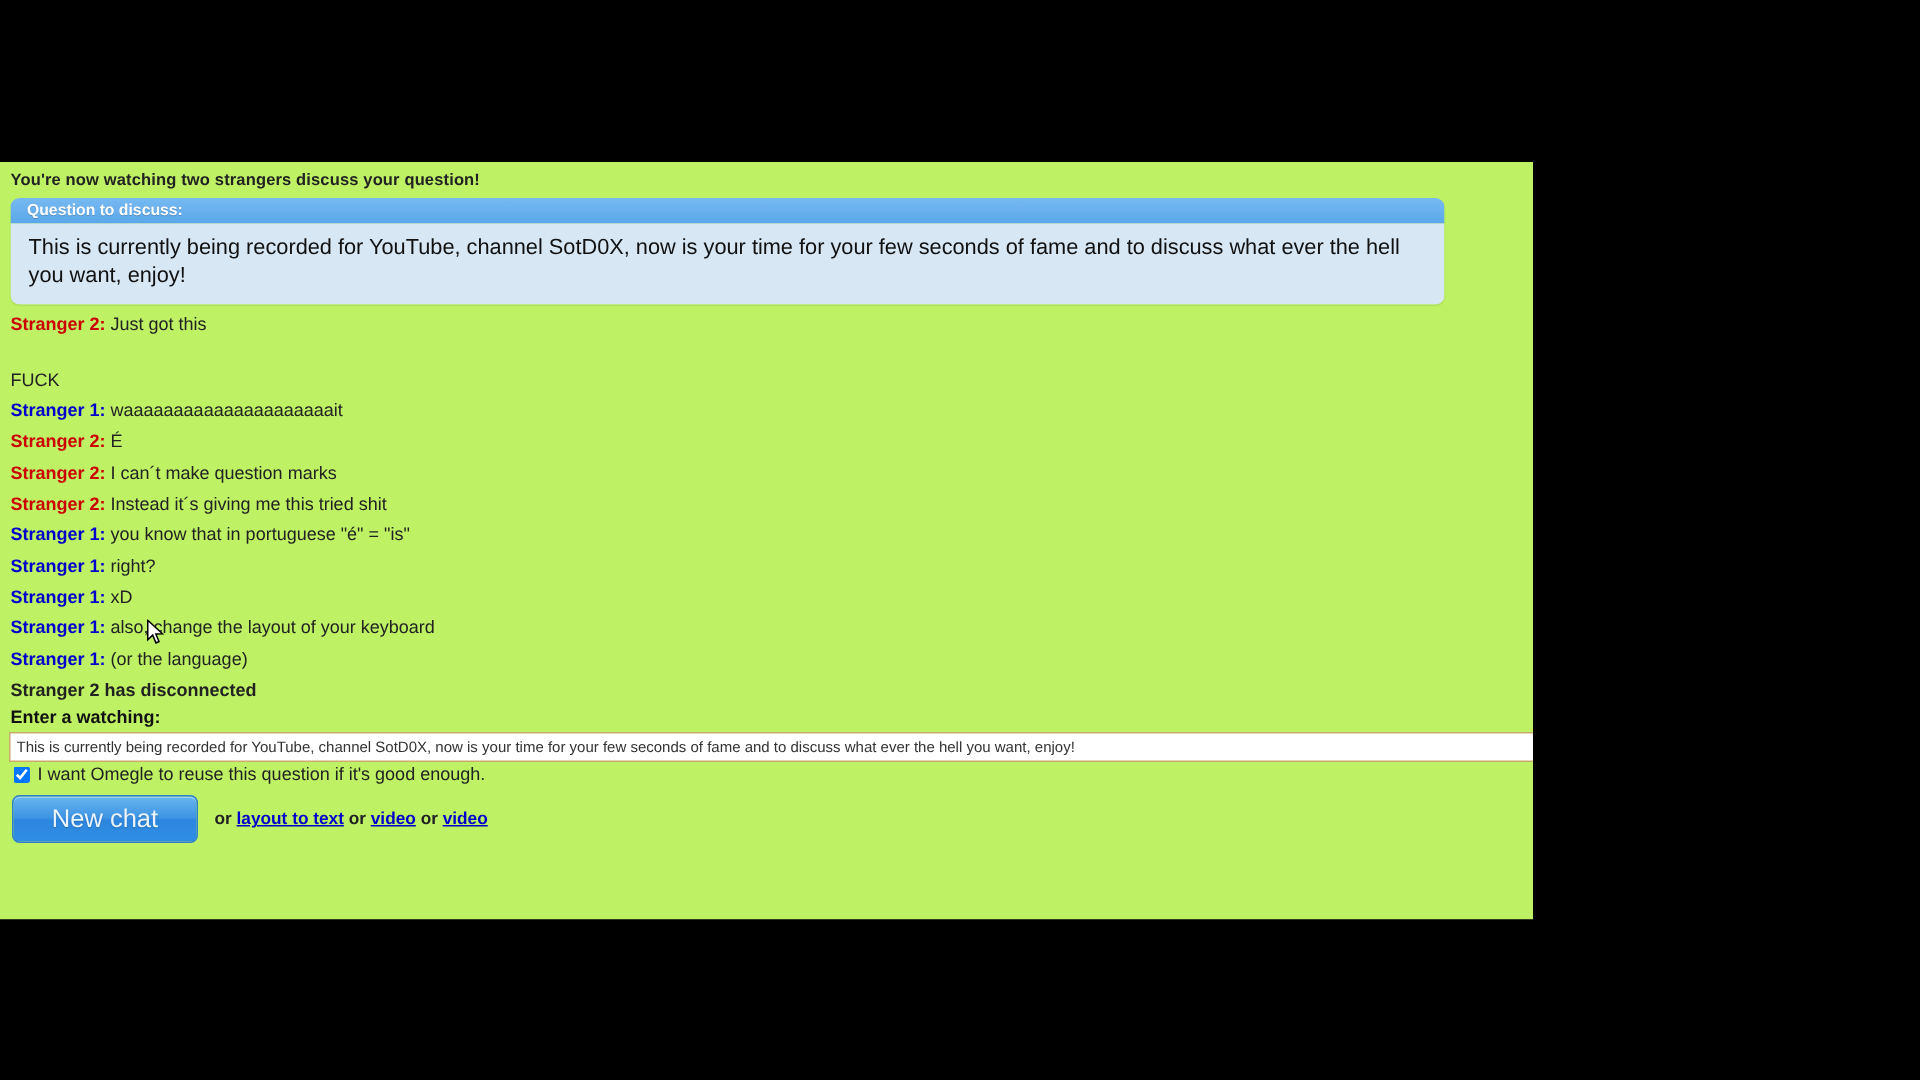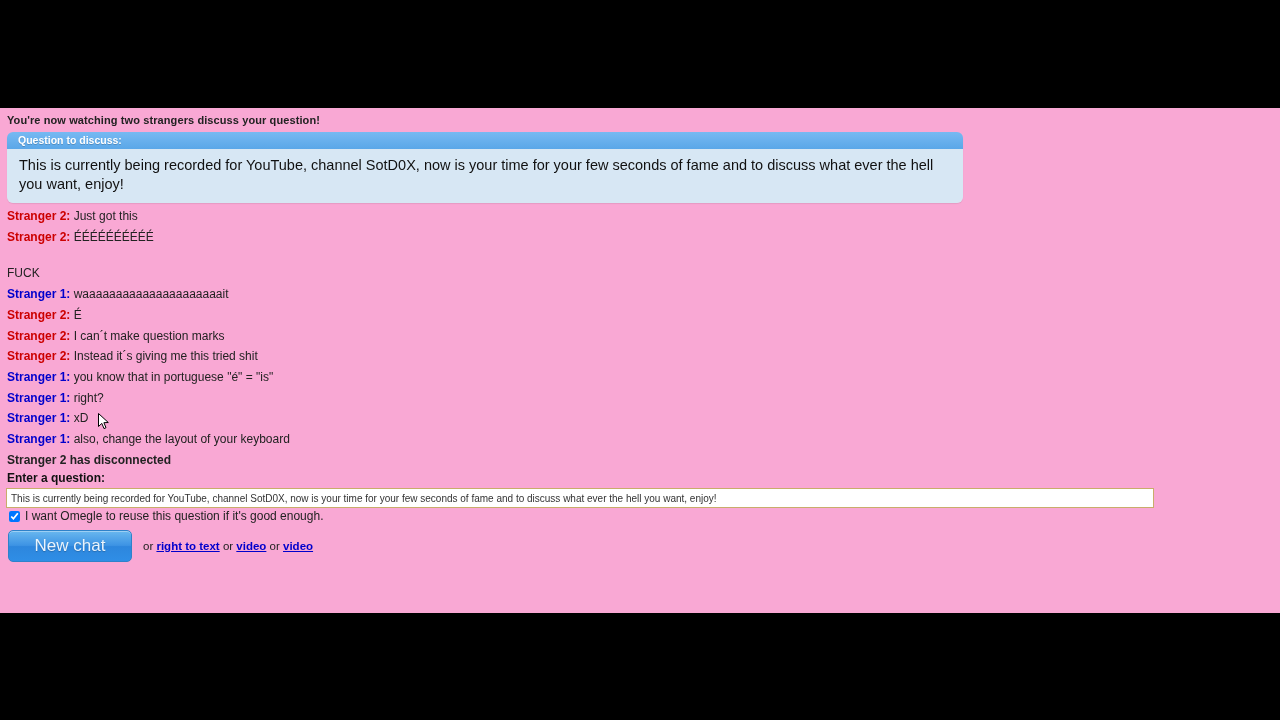--- a/index.html
+++ b/index.html
@@ -25,23 +25,23 @@
     z-index: 30;
   }
   #letterbox-top    { top: 0;    height: 108px; }
   #letterbox-bottom { top: 613px; height: 107px; }
 
   
   #page {
     position: absolute;
     top: 108px;
     left: 0;
-    width: 1280px;
+    width: 1022px;
     height: 505px;
-    background: #f9a8d4;
+    background: #bef264;
     overflow: hidden;
   }
 
   
   #status-line {
     font-size: 11px;
     font-weight: bold;
     color: #222222;
     padding: 6px 0 0 7px;
     line-height: 13px;
@@ -168,21 +168,21 @@
     color: #222222;
     margin-left: 11px;
     line-height: 14px;
   }
   #action-links a,
   #save-row a {
     color: #0000cc;
     text-decoration: underline;
     cursor: pointer;
   }
-  .sep-word { font-weight: normal; color: #222222; margin-top: 26px; }
+  .sep-word { font-weight: bold; color: #222222; margin-top: 26px; }
 
   
   #mouse-cursor {
     position: absolute;
     left: 98px;
     top: 305px;
     width: 12px;
     height: 18px;
     z-index: 25;
     pointer-events: none;
@@ -198,47 +198,47 @@
 
   <div id="status-line">You're now watching two strangers discuss your question!</div>
 
   <div id="question-banner">
     <div id="question-banner-header">Question to discuss:</div>
     <div id="question-banner-body">This is currently being recorded for YouTube, channel SotD0X, now is your time for your few seconds of fame and to discuss what ever the hell you want, enjoy!</div>
   </div>
 
   <div id="chat-log">
       <div class="chat-line"><span class="speaker speaker-s2">Stranger 2:</span><span class="msg"> Just got this</span></div>
-      <div class="chat-line"><span class="speaker speaker-s2">Stranger 2:</span><span class="msg"> ÉÉÉÉÉÉÉÉÉÉ</span></div>
       <div class="chat-line plain">FUCK</div>
       <div class="chat-line"><span class="speaker speaker-s1">Stranger 1:</span><span class="msg"> waaaaaaaaaaaaaaaaaaaaait</span></div>
       <div class="chat-line"><span class="speaker speaker-s2">Stranger 2:</span><span class="msg"> É</span></div>
       <div class="chat-line"><span class="speaker speaker-s2">Stranger 2:</span><span class="msg"> I can´t make question marks</span></div>
       <div class="chat-line"><span class="speaker speaker-s2">Stranger 2:</span><span class="msg"> Instead it´s giving me this tried shit</span></div>
       <div class="chat-line"><span class="speaker speaker-s1">Stranger 1:</span><span class="msg"> you know that in portuguese "é" = "is"</span></div>
       <div class="chat-line"><span class="speaker speaker-s1">Stranger 1:</span><span class="msg"> right?</span></div>
       <div class="chat-line"><span class="speaker speaker-s1">Stranger 1:</span><span class="msg"> xD</span></div>
       <div class="chat-line"><span class="speaker speaker-s1">Stranger 1:</span><span class="msg"> also, change the layout of your keyboard</span></div>
+      <div class="chat-line"><span class="speaker speaker-s1">Stranger 1:</span><span class="msg"> (or the language)</span></div>
       <div class="chat-line system">Stranger 2 has disconnected</div>
     </div>
 
-  <div id="enter-question-label">Enter a question:</div>
+  <div id="enter-question-label">Enter a watching:</div>
 
   <input id="question-input" type="text" value="This is currently being recorded for YouTube, channel SotD0X, now is your time for your few seconds of fame and to discuss what ever the hell you want, enjoy!" placeholder="Enter a question" style="">
 
   <div id="reuse-row">
     <input id="reuse-checkbox" type="checkbox" checked="" style="">
     <span id="reuse-label">I want Omegle to reuse this question if it's good enough.</span>
   </div>
 
   <div id="action-row">
     <button id="new-chat-button">New chat</button>
     <div id="action-links">
       <span class="sep-word">or</span>
-      <a>right to text</a>
+      <a>layout to text</a>
       <span class="sep-word">or</span>
       <a>video</a>
       <span class="sep-word">or</span>
       <a>video</a>
     </div>
   </div>
 
   <svg id="mouse-cursor" viewBox="0 0 12 18">
     <path d="M0.5 0.5 L0.5 13.5 L3.8 10.4 L6.0 15.6 L8.0 14.7 L5.9 9.7 L10.3 9.5 Z" fill="#ffffff" stroke="#000000" stroke-width="1"></path>
   </svg>

